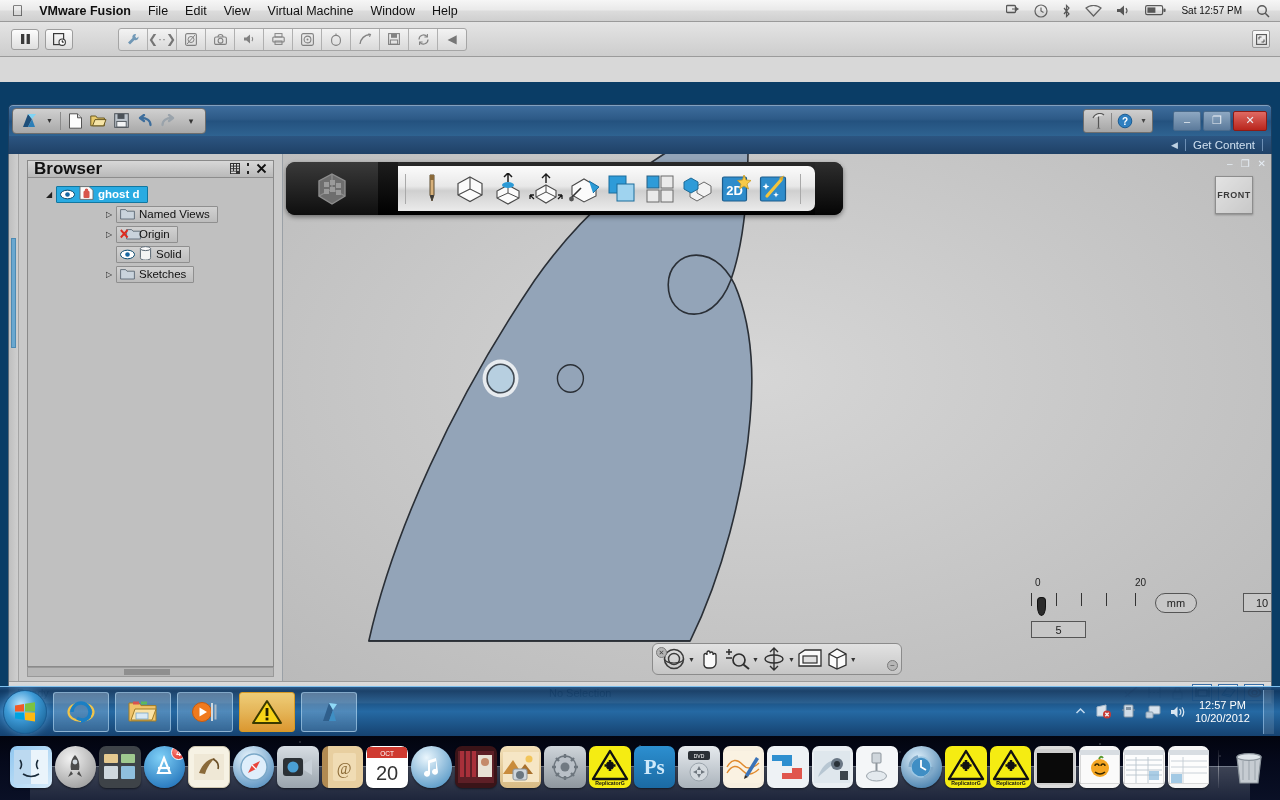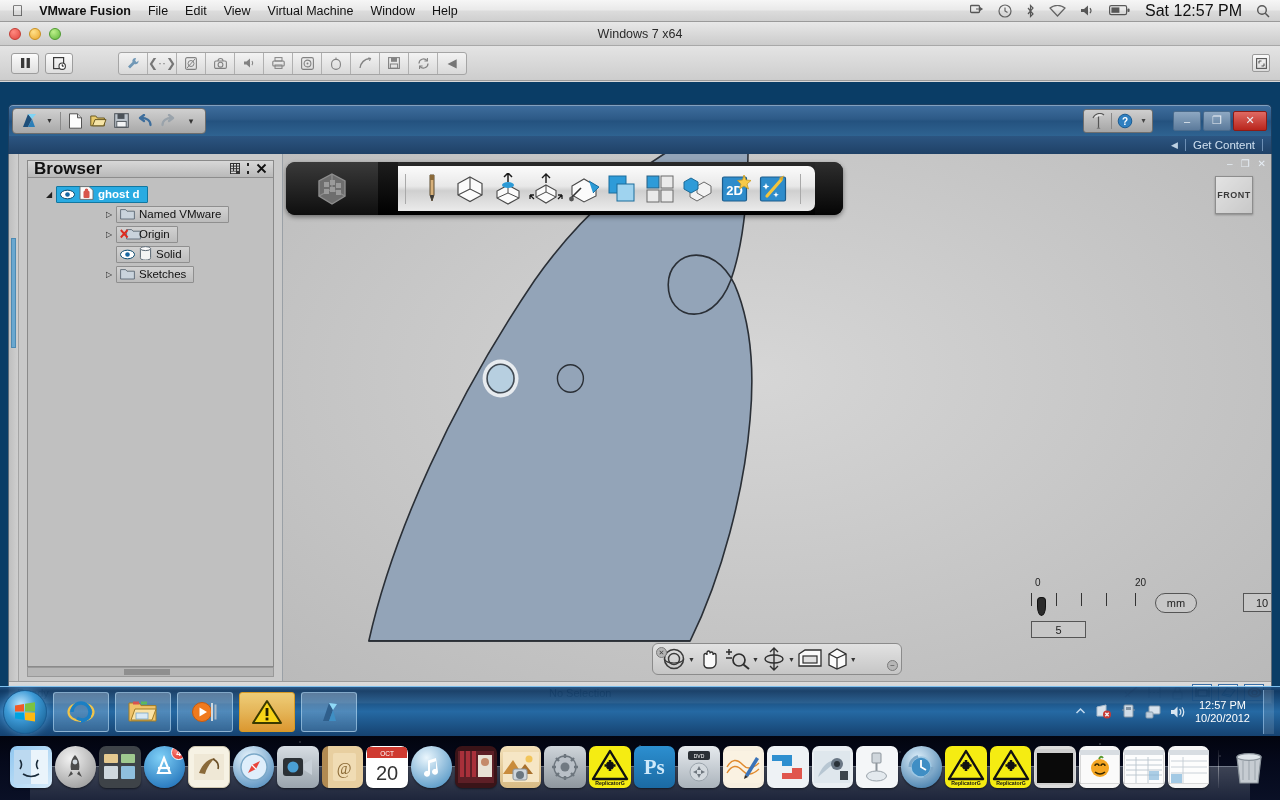--- a/index.html
+++ b/index.html
@@ -17,21 +17,21 @@
     background:linear-gradient(to bottom,#f6f6f6 0%,#e9e9e9 48%,#dcdcdc 52%,#cfcfcf 100%);
     border-bottom:1px solid #9a9a9a;
     display:flex; align-items:center; font-size:12.5px; color:#101010;
     z-index:50;
   }
   #mac-menubar .apple{ margin-left:12px; margin-right:16px; font-size:15px; line-height:1; color:#111; }
   #mac-menubar .mi{ margin-right:17px; white-space:nowrap; }
   #mac-menubar .mi.bold{ font-weight:bold; }
   #mac-menubar .right{ margin-left:auto; display:flex; align-items:center; gap:14px; padding-right:10px; }
   #mac-menubar .right .ic{ opacity:.72; display:flex; align-items:center; }
-  #mac-menubar .clock{ font-size:16px; }
+  #mac-menubar .clock{ font-size:10px; }
 
   
   #vmware-window{
     position:absolute; left:0; top:22px; width:1280px; height:714px;
     background:#d8d8d8;
   }
   #vm-titlebar{
     position:relative; height:24px;
     background:linear-gradient(to bottom,#e8e8e8,#cbcbcb);
     border-bottom:1px solid #a8a8a8;
@@ -433,28 +433,20 @@
       <svg width="14" height="14" viewBox="0 0 14 14">
           <circle cx="6" cy="6" r="4.3" fill="none" stroke="#222" stroke-width="1.4"></circle>
           <path d="M9.3 9.3 L13 13" stroke="#222" stroke-width="1.5"></path>
         </svg>
     </span>
   </span>
 </div>
 
 <div id="vmware-window">
 
-  <div id="vm-titlebar">
-    <div class="traffic">
-      <span class="tl r"></span>
-      <span class="tl y"></span>
-      <span class="tl g"></span>
-    </div>
-    <div id="vm-title">Windows 7 x64</div>
-  </div>
 
   <div id="vm-toolbar">
     <div class="leftgrp">
       <span class="vmbtn">
         <svg width="11" height="12" viewBox="0 0 11 12">
             <rect x="1" y="1" width="3.3" height="10" fill="#3a3a3a"></rect>
             <rect x="6.6" y="1" width="3.3" height="10" fill="#3a3a3a"></rect>
           </svg>
       </span>
       <span class="vmbtn">
@@ -700,21 +692,21 @@
                 </div>
 
                 <div class="tree-row indent">
                   <span class="exp">▷</span>
                   <span class="tree-chip">
                     <span class="ic-folder">
                       <svg width="15" height="12" viewBox="0 0 15 12">
                           <path d="M0.6 11 V1.6 h5 l1.4 1.6 h7.4 V11 z" fill="#c9d3dc" stroke="#5b6874" stroke-width=".9"></path>
                         </svg>
                     </span>
-                    <span class="lbl">Named VMware</span>
+                    <span class="lbl">Named Views</span>
                   </span>
                 </div>
 
                 <div class="tree-row indent">
                   <span class="exp">▷</span>
                   <span class="tree-chip">
                     <span class="ic-folder">
                       <svg width="22" height="12" viewBox="0 0 22 12">
                           <path d="M6.6 11 V1.6 h5 l1.4 1.6 h7.4 V11 z" fill="#c9d3dc" stroke="#5b6874" stroke-width=".9"></path>
                           <path d="M0.8 2 L7.6 9.5 M7.6 2 L0.8 9.5" stroke="#dd2b20" stroke-width="1.9"></path>

